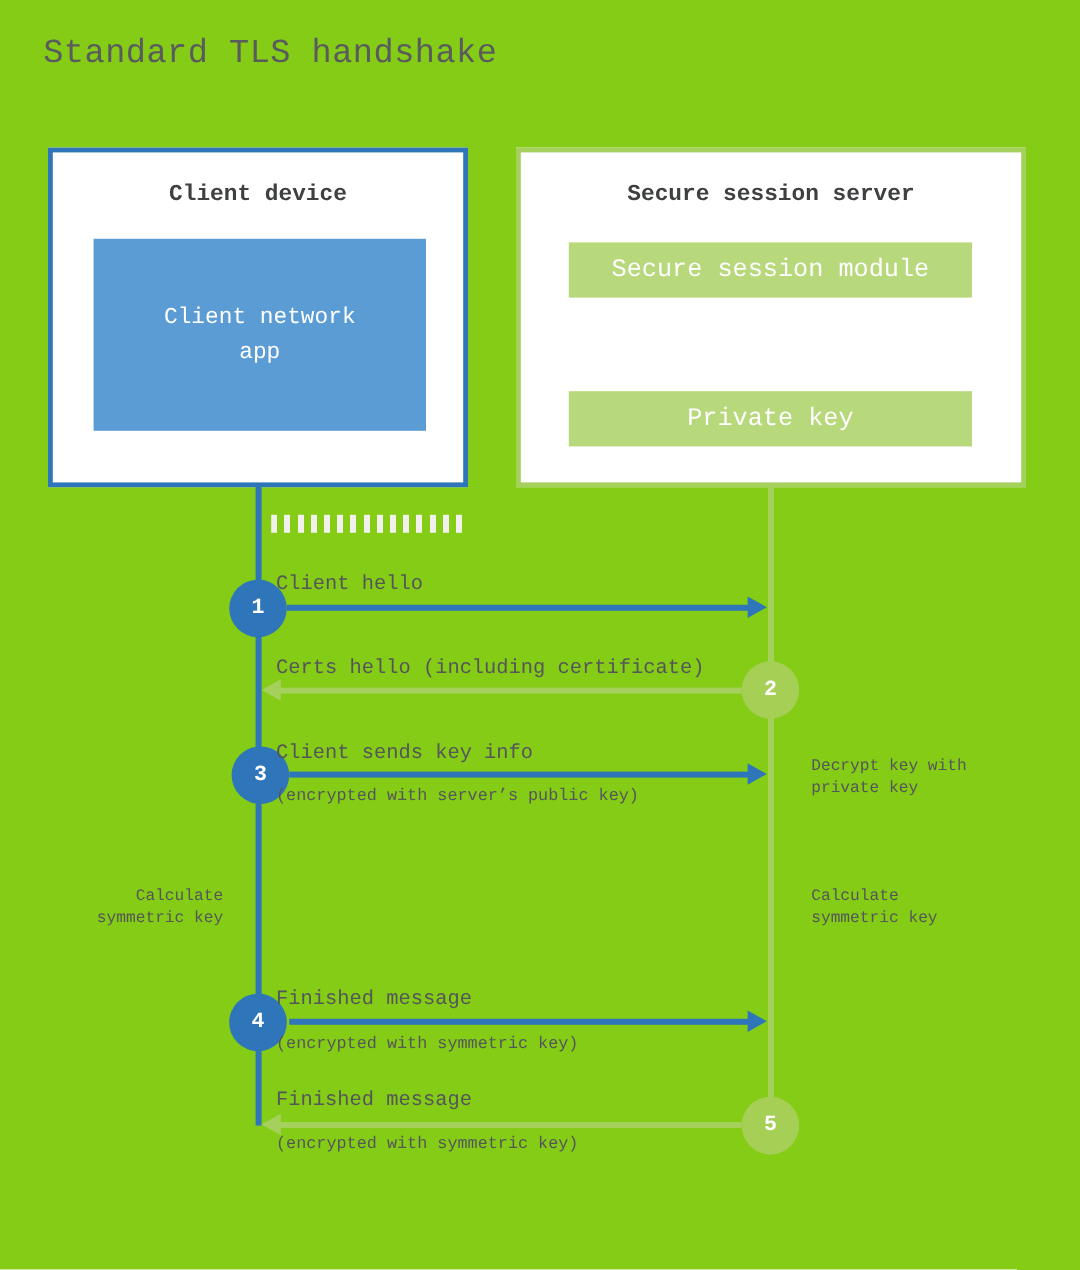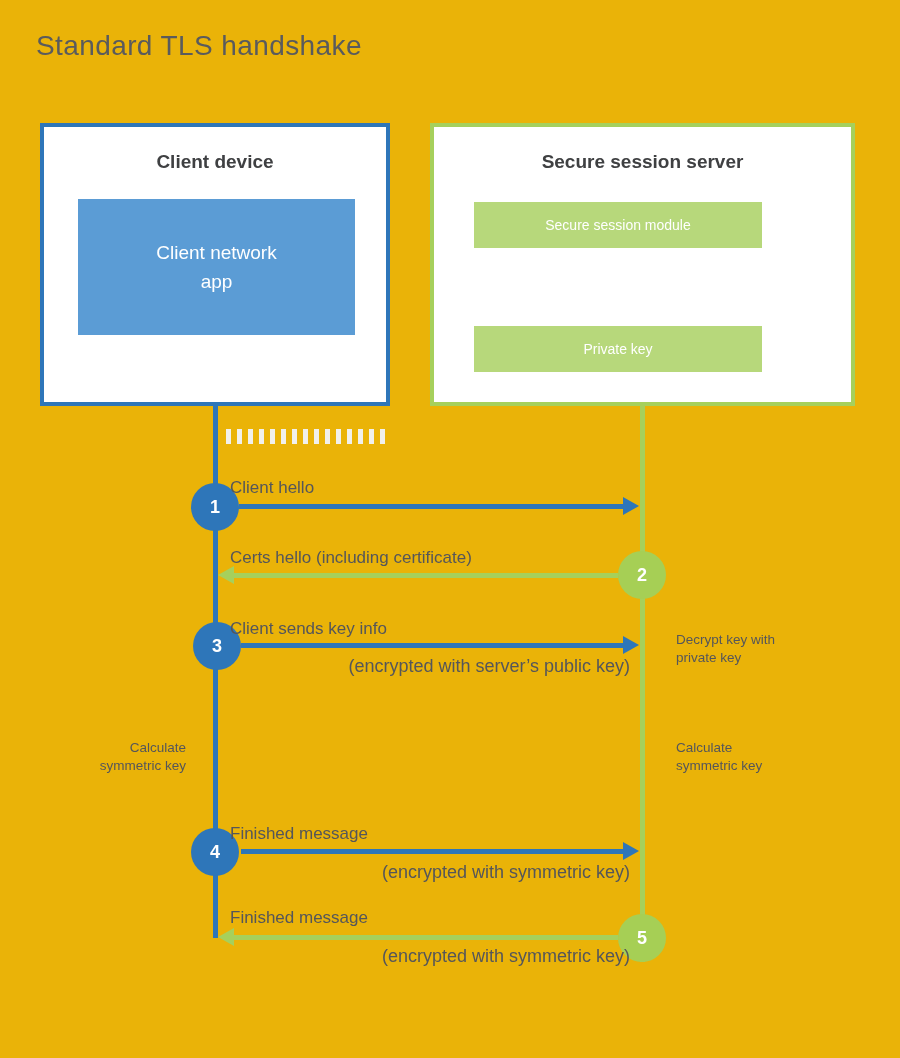--- a/index.html
+++ b/index.html
@@ -1,21 +1,21 @@
 <!DOCTYPE html>
 <html><head>
 <meta charset="utf-8">
 <style>
   html, body { margin:0; padding:0; background:#ffffff; }
   .canvas {
     position:relative;
     width:900px;
     height:1058px;
-    background:#eab308;
-    font-family:Liberation Sans, sans-serif;
+    background:#84cc16;
+    font-family:Liberation Mono, monospace;
     overflow:hidden;
   }
   .page-title {
     position:absolute;
     left:36px; top:30px;
     margin:0;
     font-size:28px;
     font-weight:300;
     color:#5a5b5d;
     letter-spacing:0.4px;
@@ -33,36 +33,36 @@
   .box-title {
     margin-top:24px;
     text-align:center;
     font-weight:700;
     font-size:19px;
     color:#3f4042;
   }
   .client-module {
     position:absolute;
     left:78px; top:199px;
-    width:277px; height:136px;
+    width:277px; height:160px;
     background:#5b9cd5;
     color:#ffffff;
     font-size:19px;
     display:flex; align-items:center; justify-content:center;
     text-align:center;
     white-space:pre-line;
     line-height:1.55;
   }
   .server-bar {
     position:absolute;
     left:474px;
-    width:288px; height:46px;
+    width:336px; height:46px;
     background:#b7d87b;
     color:#ffffff;
-    font-size:14px;
+    font-size:21px;
     display:flex; align-items:center; justify-content:center;
   }
   .bar-0 { top:202px; }
   .bar-1 { top:265px; }
   .bar-2 { top:326px; }
   
   .vline { position:absolute; width:5px; top:405px; }
   .vline-client { left:213px; height:533px; background:#2e76b9; }
   .vline-server { left:640px; height:557px; background:#a6d05c; }
   
@@ -115,22 +115,22 @@
   .msg-label {
     position:absolute;
     left:230px; width:400px;
     text-align:left;
     font-size:17px;
     color:#55565a;
   }
   .msg-sub {
     position:absolute;
     left:230px; width:400px;
-    text-align:right;
-    font-size:18px;
+    text-align:left;
+    font-size:14px;
     color:#55565a;
   }
   .l1 { top:478px; }
   .l2 { top:548px; }
   .l3 { top:619px; }
   .s3 { top:656px; }
   .l4 { top:824px; }
   .s4 { top:862px; }
   .l5 { top:908px; }
   .s5 { top:946px; }

